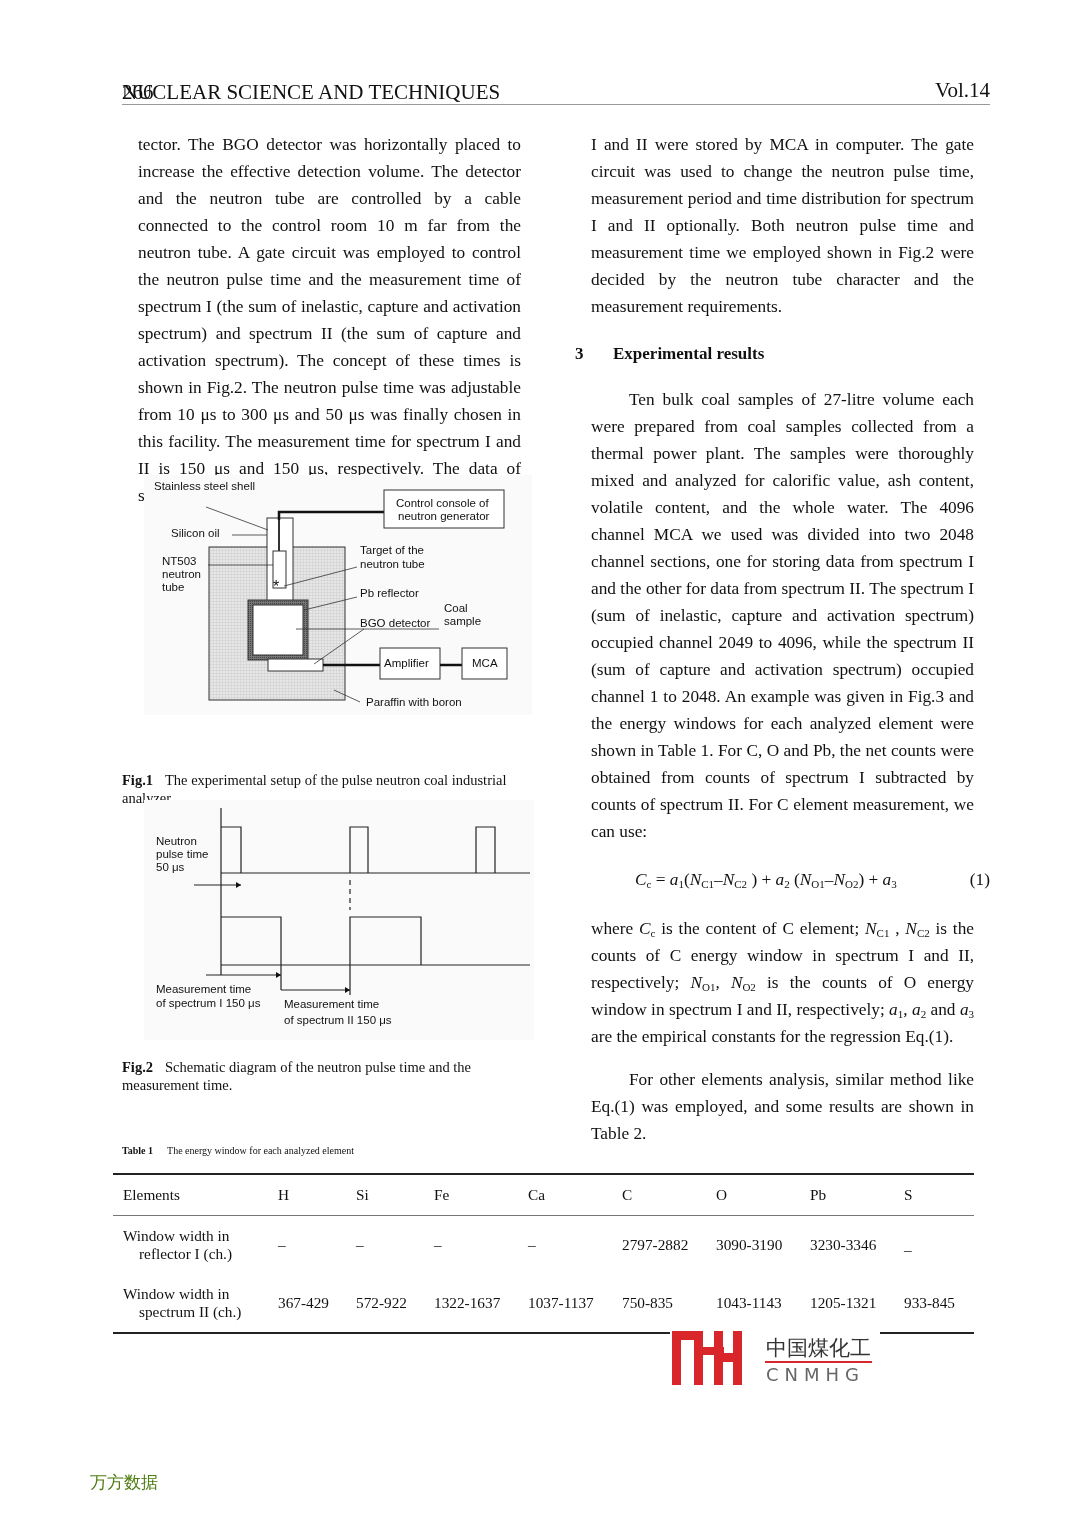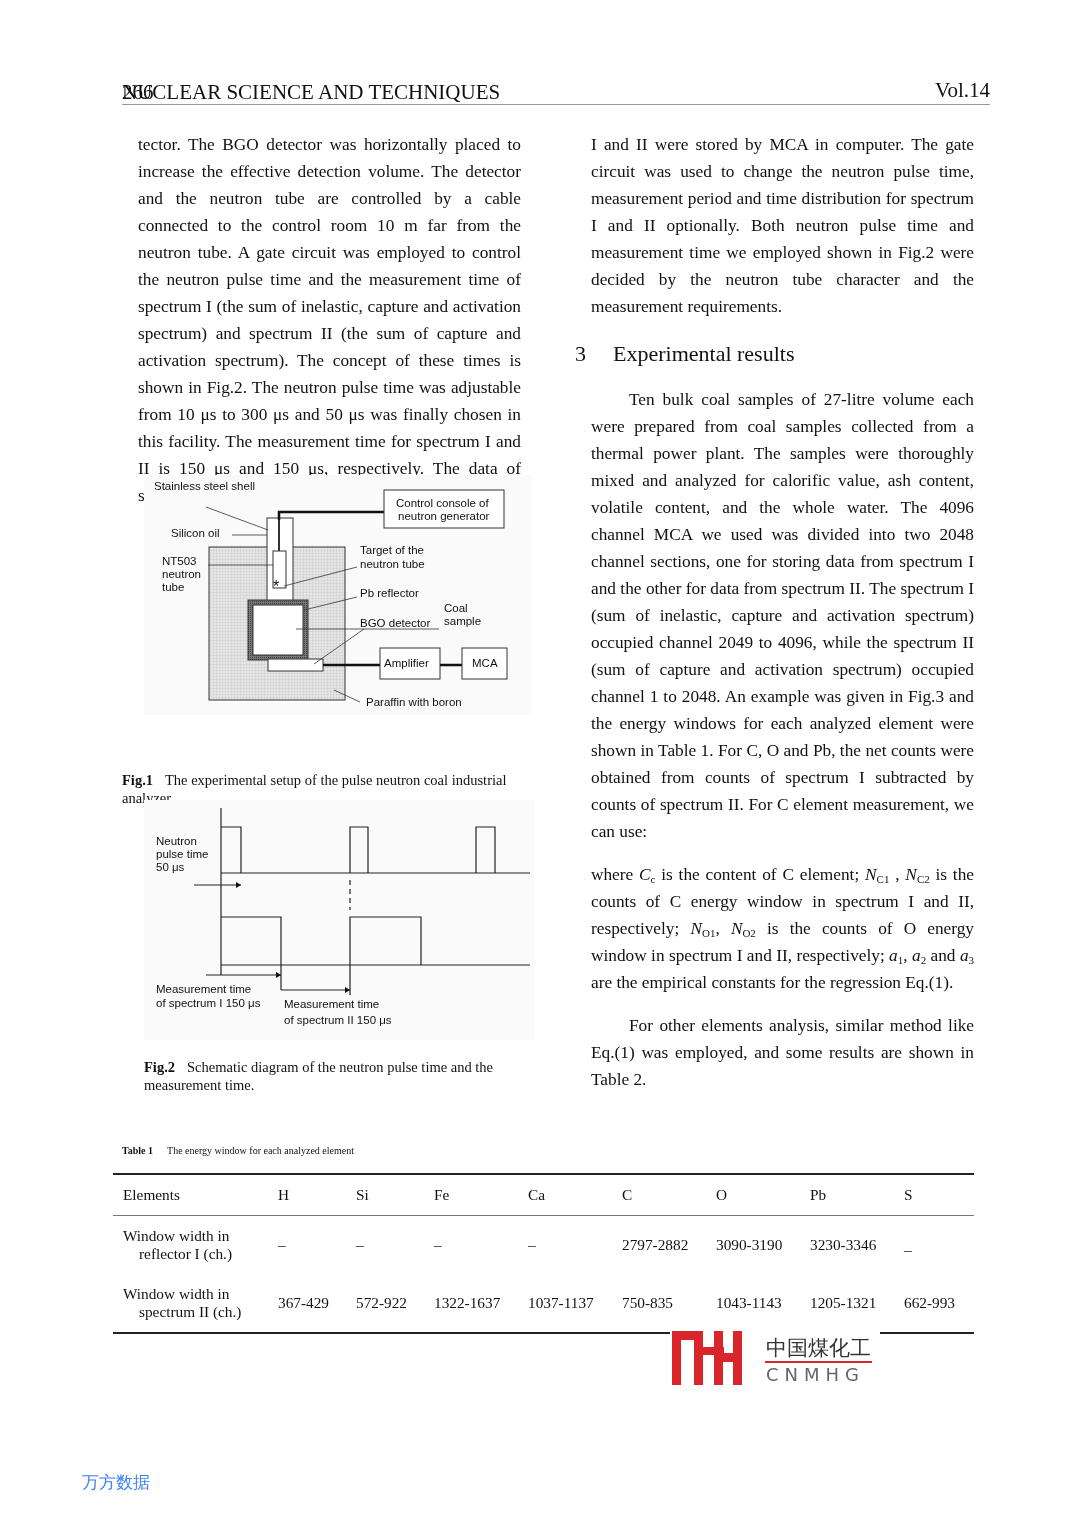--- a/index.html
+++ b/index.html
@@ -8,42 +8,42 @@
   .header { position:absolute; left:122px; top:78px; width:868px; height:26px;
             border-bottom:1px solid #999; font-size:21px; }
   .header .pg { position:absolute; left:0; top:2px; }
   .header .jt { position:absolute; left:0; right:0; top:2px; text-align:left; }
   .header .vol { position:absolute; right:0; top:0px; }
   .col { position:absolute; font-size:17.3px; line-height:27px; text-align:justify; }
   .col p { margin:16px; }
   .leftcol { left:122px; top:115px; width:415px; }
   .rightcol { left:575px; top:115px; width:415px; }
   .indent { text-indent:38px; }
-  .sec { font-weight:normal; font-size:22px; margin:20px 0 18px 0; line-height:28px; }
+  .sec { font-weight:bold; font-size:17px; margin:20px 0 18px 0; line-height:28px; }
   .sec .num { display:inline-block; width:38px; }
   .fig { position:absolute; background:#fafafa; }
   .caption { position:absolute; font-size:14.5px; line-height:18px; }
   .caption b { margin-right:12px; }
   .eq { text-align:left; position:relative; height:38px; line-height:38px; font-style:normal; }
   .eq .body { position:absolute; left:60px; }
   .eq .no { position:absolute; right:0; }
   sub { font-size:11px; vertical-align:-3px; line-height:0; }
   i { font-style:italic; }
   .tcap { position:absolute; left:122px; top:1145px; font-size:10px; }
   .tcap b { margin-right:14px; }
   table { position:absolute; left:113px; top:1173px; width:861px; border-collapse:collapse;
           font-size:15.3px; }
   table thead tr { border-top:2px solid #222; border-bottom:1px solid #777; }
   table th { font-weight:normal; text-align:left; height:40px; padding:0 0 0 10px; }
   table td { padding:0 0 0 10px; height:58px; vertical-align:middle; line-height:18px; }
   table tbody tr:last-child { border-bottom:2px solid #222; }
   .rowlbl .l2 { padding-left:16px; }
   .logo { position:absolute; left:670px; top:1327px; width:210px; height:60px; background:#fff;text-align:center; }
-  .wf { position:absolute; left:82px; top:1471px; font-family:"DejaVu Sans", sans-serif;
-        font-size:17px; color:#3b82f6; }
+  .wf { position:absolute; left:90px; top:1471px; font-family:"DejaVu Sans", sans-serif;
+        font-size:17px; color:#4d7c0f; }
 </style>
 </head>
 <body>
 
 <div class="header">
   <span class="pg">266</span>
   <span class="jt">NUCLEAR SCIENCE AND TECHNIQUES</span>
   <span class="vol">Vol.14</span>
 </div>
 
@@ -142,30 +142,34 @@
     <path d="M206 190 l-5 -3 v6 z" fill="#111"></path>
     <text x="12" y="45">Neutron</text>
     <text x="12" y="58">pulse time</text>
     <text x="12" y="71">50 μs</text>
     <text x="12" y="193">Measurement  time</text>
     <text x="12" y="207">of spectrum I 150 μs</text>
     <text x="140" y="208">Measurement  time</text>
     <text x="140" y="224">of spectrum II 150 μs</text>
   </svg>
 </div>
-<div class="caption" style="left:122px; top:1058px; width:415px;margin-left:22px;">
+<div class="caption" style="left:122px; top:1058px; width:415px;">
   <b>Fig.2</b><span>Schematic diagram of the neutron pulse time and the measurement time.</span>
 </div>
 
 <div class="col rightcol">
   <p>I and II were stored by MCA in computer. The gate circuit was used to change the neutron pulse time, measurement period and time distribution for spectrum I and II optionally. Both neutron pulse time and measurement time we employed shown in Fig.2 were decided by the neutron tube character and the measurement requirements.</p>
   <div class="sec">
     <span class="num">3</span><span>Experimental results</span>
   </div>
   <p class="indent">Ten bulk coal samples of 27-litre volume each were prepared from coal samples collected from a thermal power plant. The samples were thoroughly mixed and analyzed for calorific value, ash content, volatile content, and the whole water. The 4096 channel MCA we used was divided into two 2048 channel sections, one for storing data from spectrum I and the other for data from spectrum II. The spectrum I (sum of inelastic, capture and activation spectrum) occupied channel 2049 to 4096, while the spectrum II (sum of capture and activation spectrum) occupied channel 1 to 2048. An example was given in Fig.3 and the energy windows for each analyzed element were shown in Table 1. For C, O and Pb, the net counts were obtained from counts of spectrum I subtracted by counts of spectrum II. For C element measurement, we can use:</p>
+  <div class="eq">
+    <span class="body"><i>C</i><sub>c</sub> = <i>a</i><sub>1</sub>(<i>N</i><sub>C1</sub>–<i>N</i><sub>C2</sub> ) + <i>a</i><sub>2</sub> (<i>N</i><sub>O1</sub>–<i>N</i><sub>O2</sub>) + <i>a</i><sub>3</sub></span>
+    <span class="no">(1)</span>
+  </div>
   <p><span>where</span> <i>C</i><sub>c</sub> <span>is the content of C element;</span> <i>N</i><sub>C1</sub> , <i>N</i><sub>C2</sub> <span>is the counts of C energy window in spectrum I and II, respectively;</span> <i>N</i><sub>O1</sub>, <i>N</i><sub>O2</sub> <span>is the counts of O energy window in spectrum I and II, respectively;</span> <i>a</i><sub>1</sub>, <i>a</i><sub>2</sub> and <i>a</i><sub>3</sub> <span>are the empirical constants for the regression Eq.(1).</span></p>
   <p class="indent">For other elements analysis, similar method like Eq.(1) was employed, and some results are shown in Table 2.</p>
 </div>
 
 <div class="tcap">
   <b>Table 1</b><span>The energy window for each analyzed element</span>
 </div>
 <table>
   <thead>
     <tr>
@@ -200,21 +204,21 @@
           <div>Window width in</div>
           <div class="l2">spectrum II (ch.)</div>
         </td>
       <td>367-429</td>
       <td>572-922</td>
       <td>1322-1637</td>
       <td>1037-1137</td>
       <td>750-835</td>
       <td>1043-1143</td>
       <td>1205-1321</td>
-      <td>662-993</td>
+      <td>933-845</td>
     </tr>
   </tbody>
 </table>
 
 <div class="logo">
   <svg width="210" height="60" viewBox="0 0 210 60">
     <g fill="#d9262b">
       <rect x="2" y="4" width="9" height="54"></rect>
       <rect x="2" y="4" width="30" height="9"></rect>
       <rect x="24" y="4" width="9" height="54"></rect>

